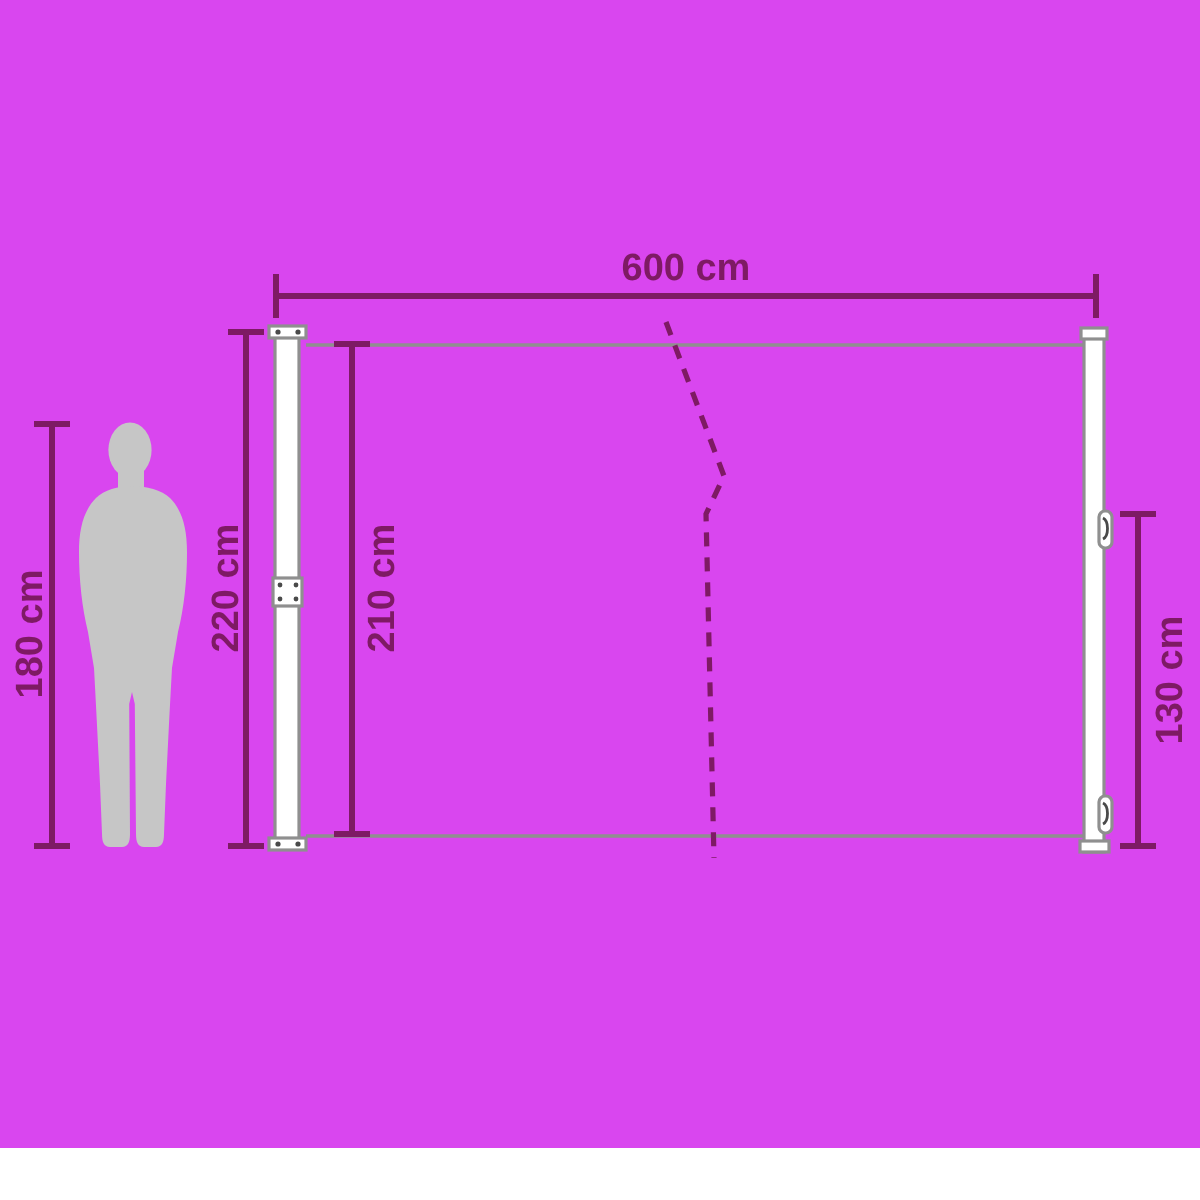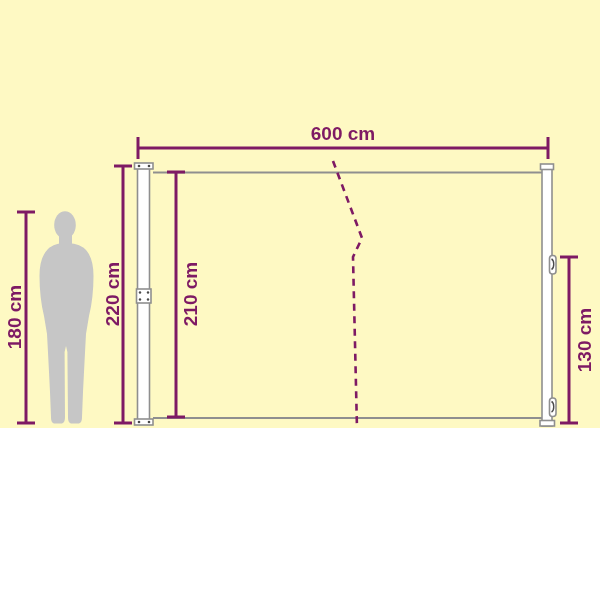--- a/index.html
+++ b/index.html
@@ -3,22 +3,22 @@
 <meta charset="utf-8">
 <style>
   html, body {
     margin: 0;
     padding: 0;
     background: #ffffff;
   }
   .stage {
     position: relative;
     width: 600px;
-    height: 428px;
-    background: #fef9c3;
+    height: 574px;
+    background: #d946ef;
     font-family: "Liberation Sans", sans-serif;
     overflow: hidden;
   }
   svg { display: block; }
 
   .dim-stroke {
     stroke: var(--dim, #7e1a64);
     stroke-width: 3;
     stroke-linecap: butt;
     fill: none;

